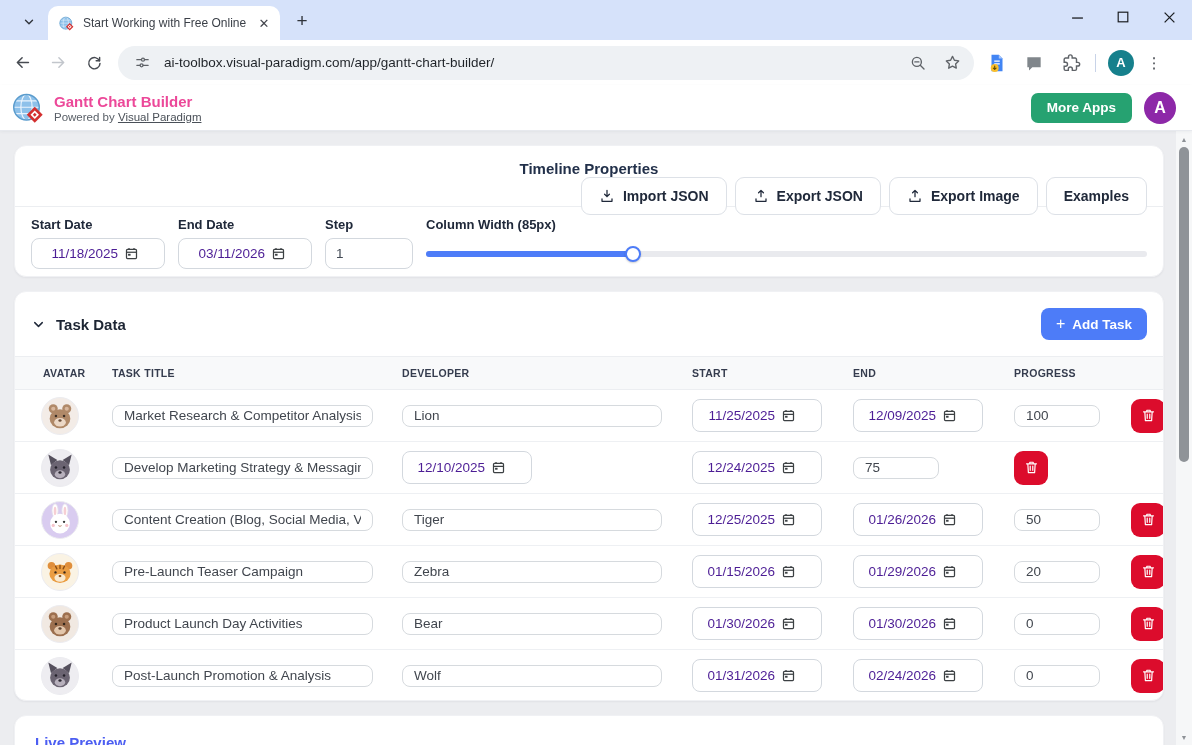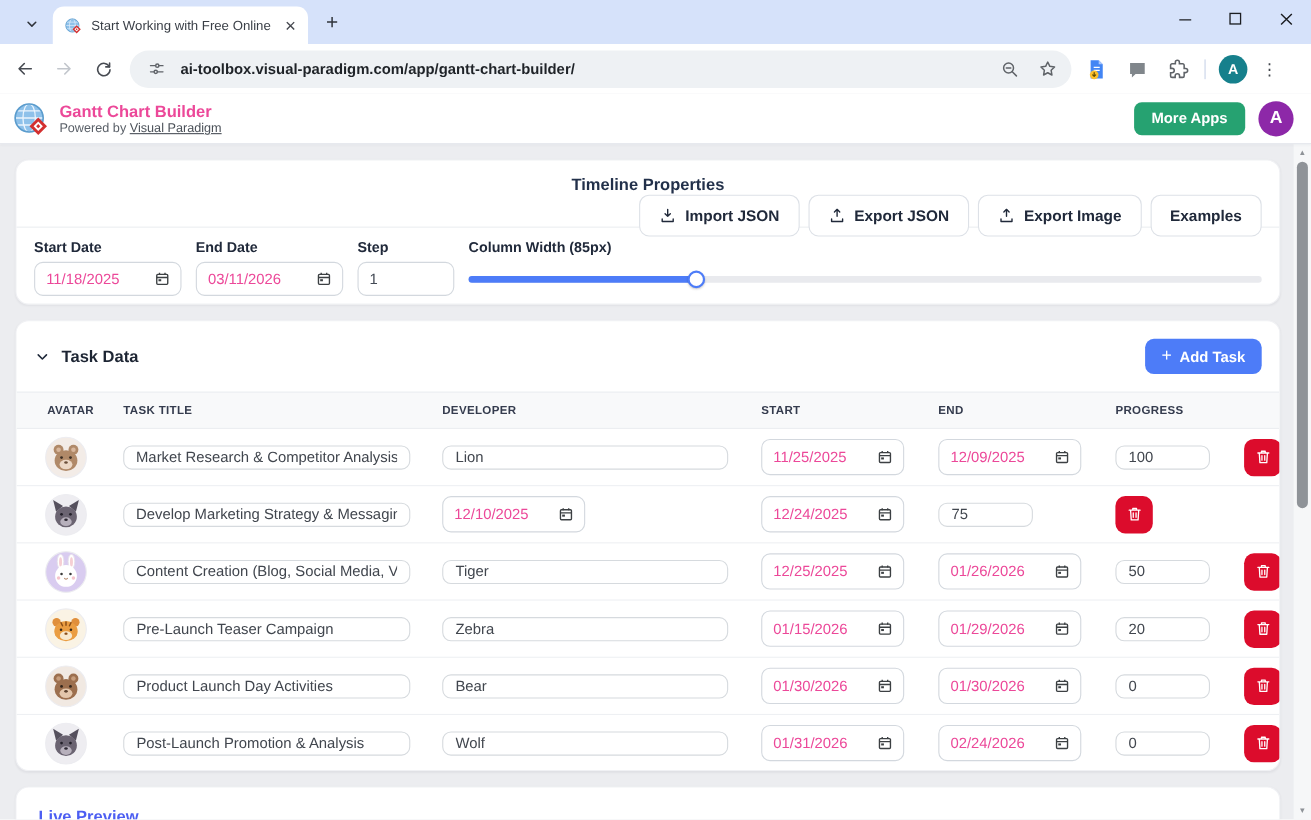--- a/index.html
+++ b/index.html
@@ -13,21 +13,21 @@
   .tab-title { font-size:12px; color:#3a3f47; white-space:nowrap; overflow:hidden; flex:1; }
   .tab-close { width:16px; height:16px; display:flex; align-items:center; justify-content:center; color:#44474e; font-size:13px; border-radius:50%; }
   .newtab { width:28px; height:28px; margin:0 0 5px 8px; display:flex; align-items:center; justify-content:center; color:#30343b; font-size:19px; border-radius:50%; }
   .wincontrols { margin-left:auto; display:flex; align-self:flex-start; height:34px; }
   .winbtn { width:46px; height:34px; display:flex; align-items:center; justify-content:center; color:#1c1e22; }
 
   
   .toolbar { position:absolute; top:40px; left:0; width:1192px; height:45px; background:#fff; display:flex; align-items:center; }
   .navicon { width:28px; height:28px; display:flex; align-items:center; justify-content:center; margin-left:8px; border-radius:50%; }
   .omnibox { height:34px; flex:0 0 856px; margin-left:10px; background:#eef1f4; border-radius:17px; display:flex; align-items:center; padding:0 10px 0 12px; gap:10px; }
-  .omni-url { flex:1; font-size:13.5px; color:#1f2328; white-space:nowrap; overflow:hidden;font-weight:bold; }
+  .omni-url { flex:1; font-size:13.5px; color:#1f2328; white-space:nowrap; overflow:hidden; }
   .omni-ic { display:flex; align-items:center; justify-content:center; width:24px; height:24px; }
   .tool-ic { width:28px; height:28px; display:flex; align-items:center; justify-content:center; margin-left:9px; }
   .vsep { width:1px; height:18px; background:#c8d3e8; margin-left:10px; }
   .chrome-avatar { width:26px; height:26px; border-radius:50%; background:#16808c; color:#fff; font-size:13px; font-weight:700; display:flex; align-items:center; justify-content:center; margin-left:12px; }
   .kebab { margin-left:10px; margin-right:10px; color:#42464d; font-size:15px; letter-spacing:0; width:20px; text-align:center; }
 
   
   .appheader { position:absolute; top:85px; left:0; width:1192px; height:46px; background:#fff; border-bottom:1px solid #e7e9ee; box-shadow:0 1px 3px rgba(20,30,50,.05); display:flex; align-items:center; padding:0 10px; z-index:3; }
   .applogo { width:36px; height:36px; margin-right:8px; }
   .apptitle { font-size:15px; font-weight:700; color:#ec4899; line-height:1.2; }
@@ -42,21 +42,21 @@
   .card1 { height:132px; padding:14px 16px; }
   .c1-head { display:flex; align-items:center; height:38px;flex-direction:column; }
   .c1-title { font-size:15px; font-weight:700; color:#22304a; }
   .c1-btns { margin-left:auto; display:flex; gap:8px; }
   .btn-light { display:inline-flex; align-items:center; gap:8px; height:38px; padding:0 17px; background:#fff; border:1px solid #dde1e7; border-radius:9px; font-family:"Liberation Sans",sans-serif; font-size:14px; font-weight:700; color:#20293a; }
   .divider { height:1px; background:#eceef1; margin:8px -16px 0; }
   .fields { display:flex; gap:13px; margin-top:10px; align-items:flex-start; }
   .fgroup { display:flex; flex-direction:column; }
   .flabel { font-size:13px; font-weight:700; color:#20293a; margin-bottom:6px; }
   .finput { height:31px; border:1px solid #d3d8de; border-radius:8px; font-family:"Liberation Sans",sans-serif; font-size:13.5px; color:#434a55; padding:0 10px; background:#fff; }
-  .dfield { height:31px; border:1px solid #d3d8de; border-radius:8px; background:#fff; display:flex; align-items:center; padding:0 9px 0 10px; gap:6px; font-size:13.5px; color:#ec4899; }
+  .dfield { height:31px; border:1px solid #d3d8de; border-radius:8px; background:#fff; display:flex; align-items:center; padding:0 25px 0 10px; gap:6px; font-size:13.5px; color:#4c1d95;text-align:right; }
   .dfield .dval { flex:1; }
   .selfield { width:77px; height:31px; border:1px solid #d3d8de; border-radius:8px; background:#fff; display:flex; align-items:center; padding:0 7px 0 10px; font-size:13.5px; color:#434a55; }
   .selfield .selch { margin-left:auto; color:#9aa0a8; }
   .w134 { width:134px; } .w88 { width:88px; }
   .slider-group { flex:1; }
   .slider { position:relative; height:31px; }
   .strack { position:absolute; top:13px; left:0; right:0; height:6px; border-radius:3px; background:#e9eaee; }
   .sfill { position:absolute; top:13px; left:0; height:6px; border-radius:3px; background:#4d7cf8; }
   .sthumb { position:absolute; top:16px; width:16px; height:16px; border-radius:50%; background:#fff; border:2px solid #4d7cf8; box-shadow:0 1px 2px rgba(0,0,0,.2); transform:translate(-50%,-50%); }
 

